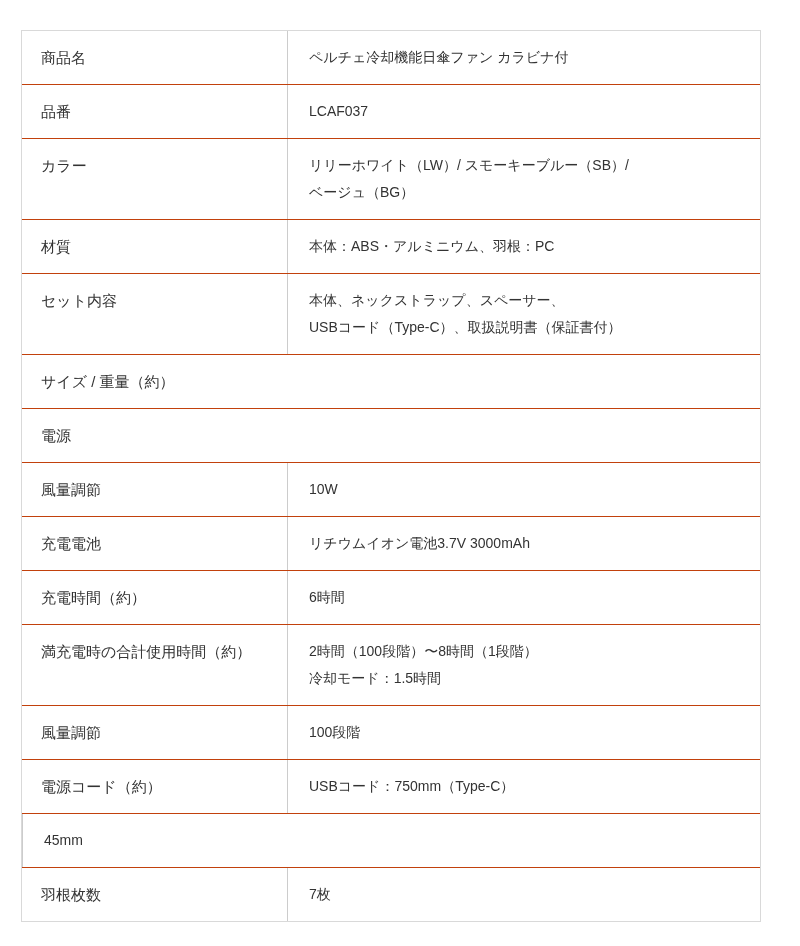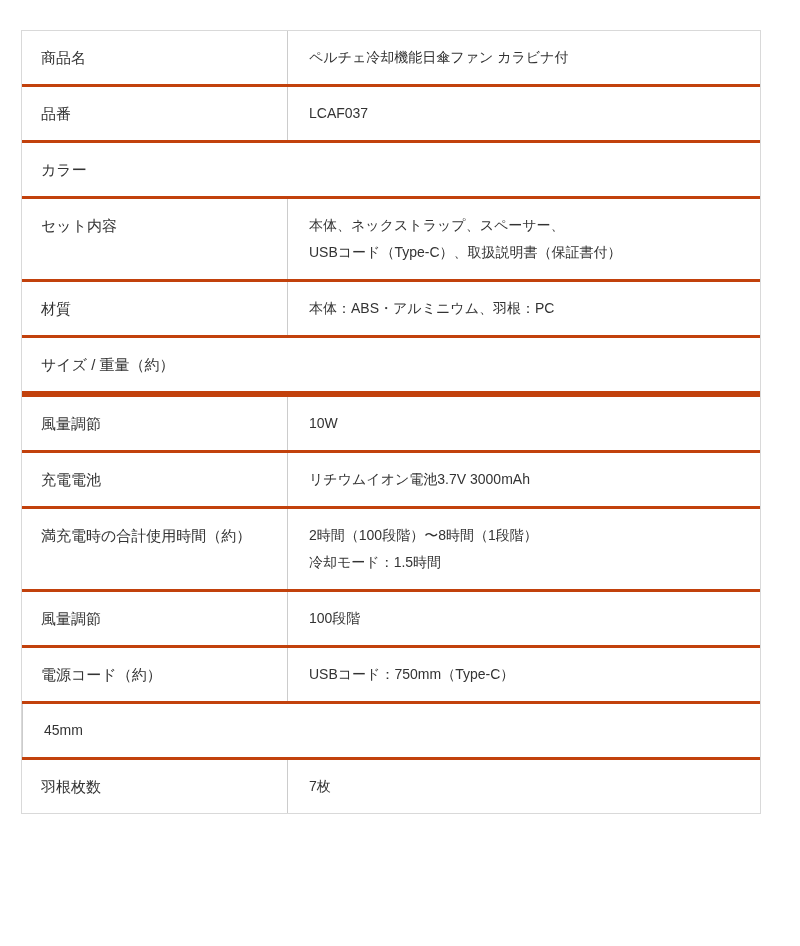--- a/index.html
+++ b/index.html
@@ -16,21 +16,21 @@
   }
   .spec-table {
     box-sizing: border-box;
     width: 740px;
     margin: 30px 0 0 21px;
     border: 1px solid #d9d9d9;
     background: #ffffff;
   }
   .spec-row {
     display: flex;
-    border-bottom: 3px solid #c2410c;
+    border-bottom: 1px solid #c2410c;
   }
   .spec-row:last-child {
     border-bottom: none;
     align-items: center;
   }
   .spec-label {
     box-sizing: border-box;
     width: 265px;
     flex: 0 0 265px;
     padding: 13px 12px 13px 19px;
@@ -59,50 +59,57 @@
     <div class="spec-value">ペルチェ冷却機能日傘ファン カラビナ付</div>
   </div>
 
   <div class="spec-row">
     <div class="spec-label">品番</div>
     <div class="spec-value">LCAF037</div>
   </div>
 
   <div class="spec-row">
     <div class="spec-label">カラー</div>
+    <div class="spec-value">リリーホワイト（LW）/ スモーキーブルー（SB）/
+ベージュ（BG）</div>
+  </div>
+
+  <div class="spec-row">
+    <div class="spec-label">材質</div>
+    <div class="spec-value">本体：ABS・アルミニウム、羽根：PC</div>
   </div>
 
   <div class="spec-row">
     <div class="spec-label">セット内容</div>
     <div class="spec-value">本体、ネックストラップ、スペーサー、
 USBコード（Type-C）、取扱説明書（保証書付）</div>
   </div>
 
   <div class="spec-row">
-    <div class="spec-label">材質</div>
-    <div class="spec-value">本体：ABS・アルミニウム、羽根：PC</div>
-  </div>
-
-  <div class="spec-row">
     <div class="spec-label">サイズ / 重量（約）</div>
   </div>
 
   <div class="spec-row">
+    <div class="spec-label">電源</div>
   </div>
 
   <div class="spec-row">
     <div class="spec-label">風量調節</div>
     <div class="spec-value">10W</div>
   </div>
 
   <div class="spec-row">
     <div class="spec-label">充電電池</div>
     <div class="spec-value">リチウムイオン電池3.7V 3000mAh</div>
   </div>
 
+  <div class="spec-row">
+    <div class="spec-label">充電時間（約）</div>
+    <div class="spec-value">6時間</div>
+  </div>
 
   <div class="spec-row">
     <div class="spec-label">満充電時の合計使用時間（約）</div>
     <div class="spec-value">2時間（100段階）〜8時間（1段階）
 冷却モード：1.5時間</div>
   </div>
 
   <div class="spec-row">
     <div class="spec-label">風量調節</div>
     <div class="spec-value">100段階</div>

